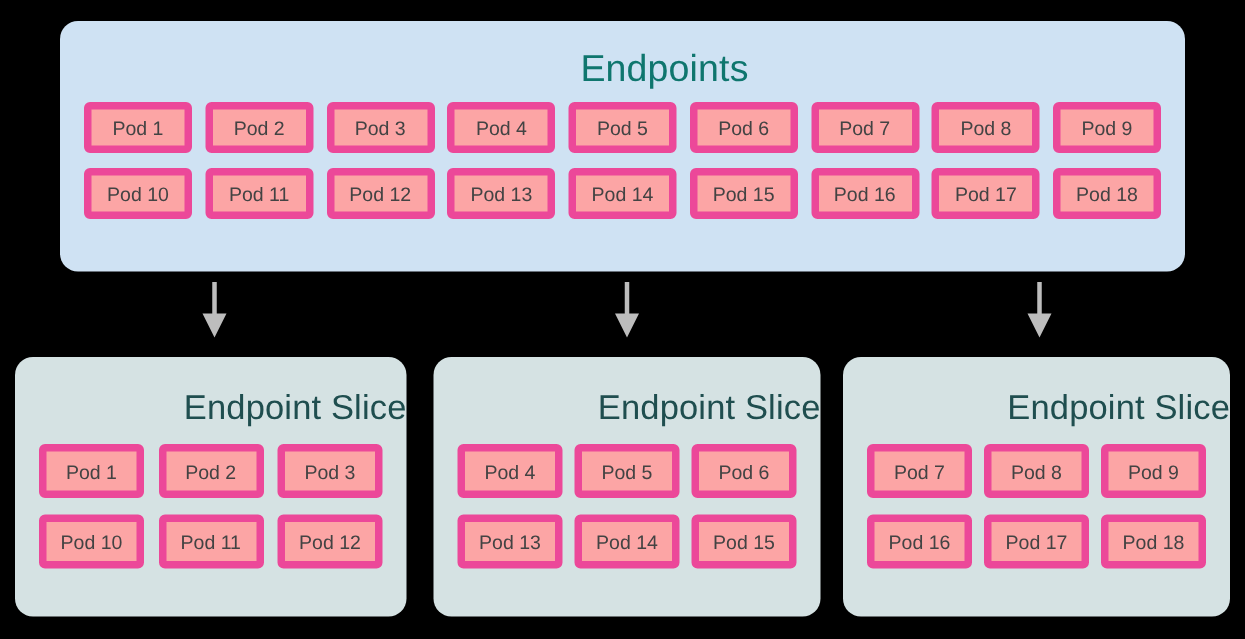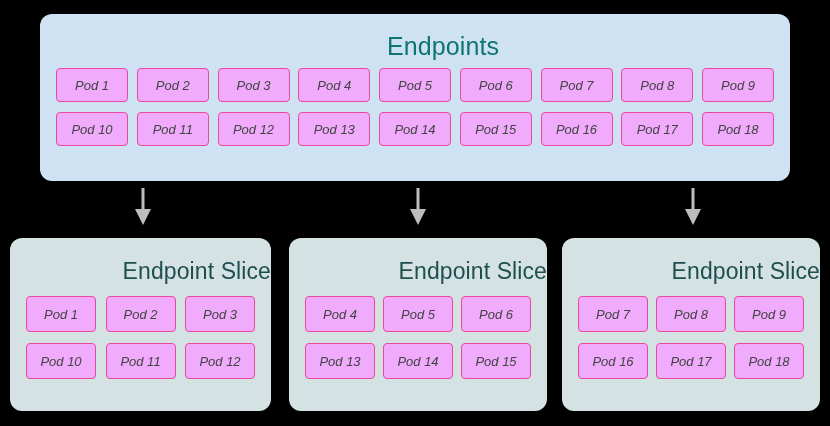--- a/index.html
+++ b/index.html
@@ -52,30 +52,29 @@
     width: 718px;
   }
   .endpoints-row {
     display: flex;
     justify-content: space-between;
     margin-bottom: 10px;
   }
   .endpoints-row:last-child { margin-bottom: 0; }
 
   .pod {
-    background: #f0abfc;
-    border: 1px solid #ec4899;
+    background: #fca5a5;
+    border: 5px solid #ec4899;
     border-radius: 4px;
     color: #434343;
     font-size: 13px;
     display: flex;
     align-items: center;
     justify-content: center;
     box-sizing: border-box;
-    font-style: italic;
   }
   .endpoints-row .pod {
     width: 72px;
     height: 34px;
   }
 
   
   .arrow {
     position: absolute;
     top: 188px;

